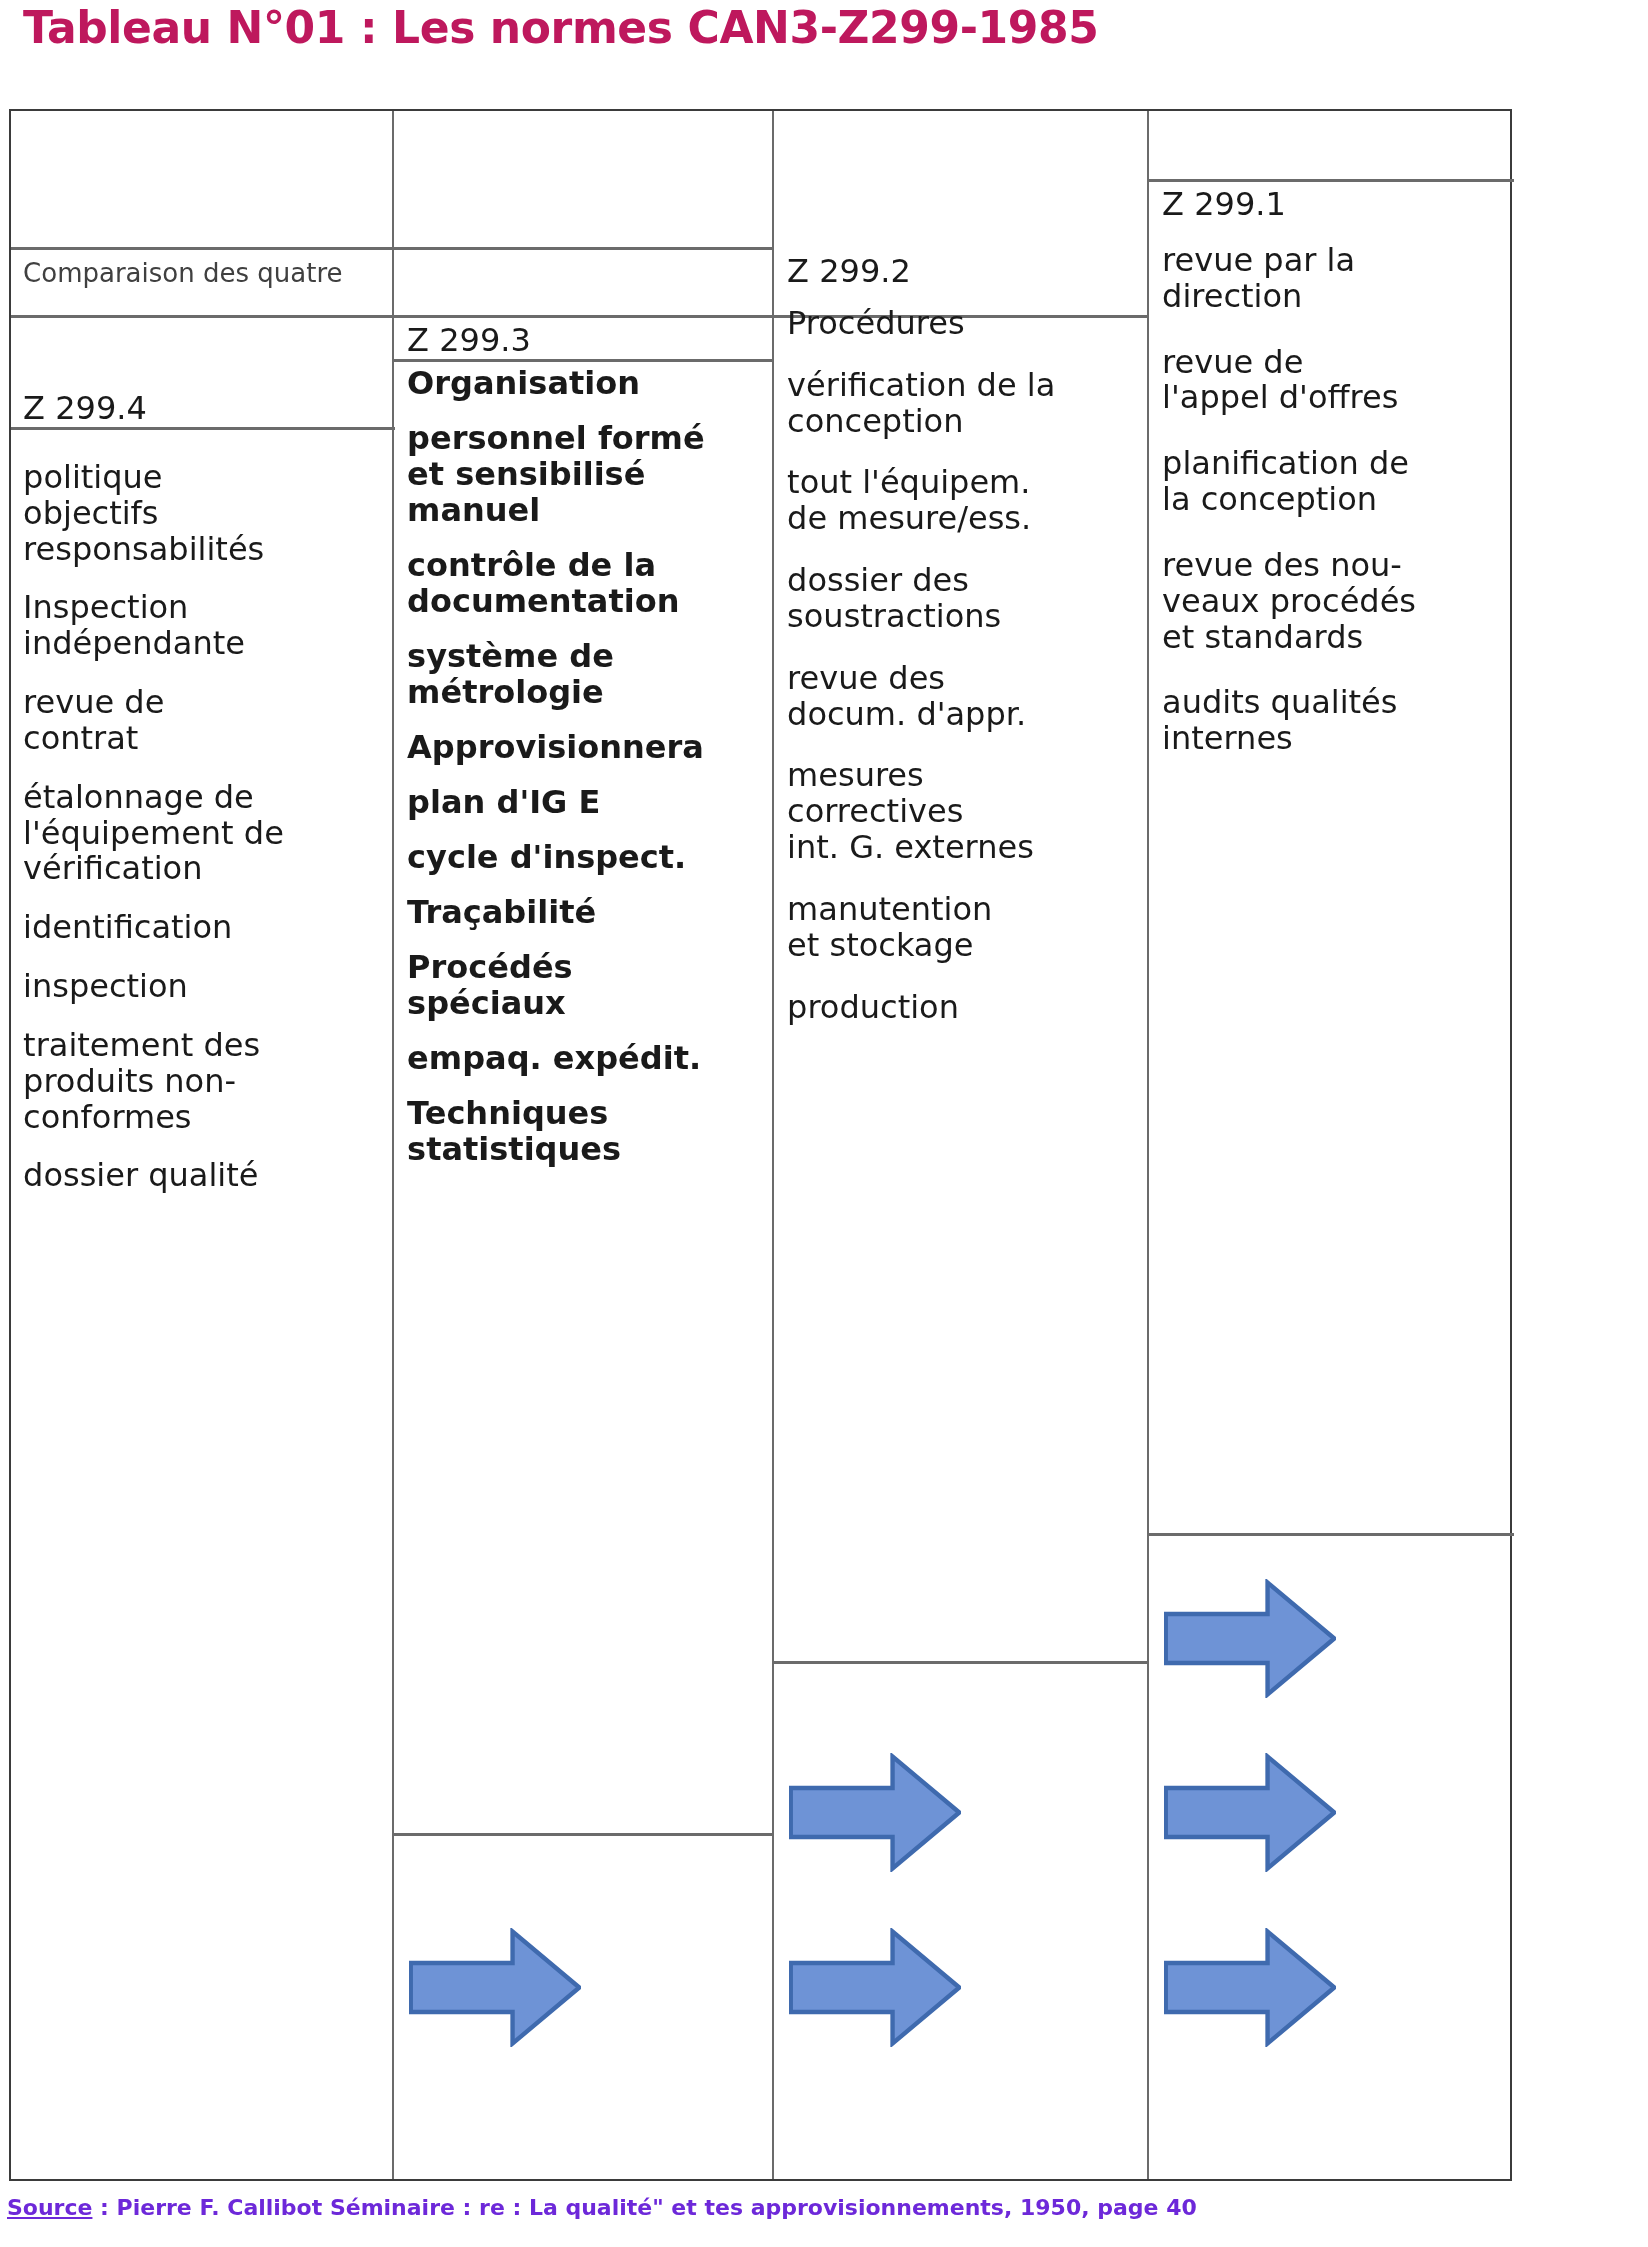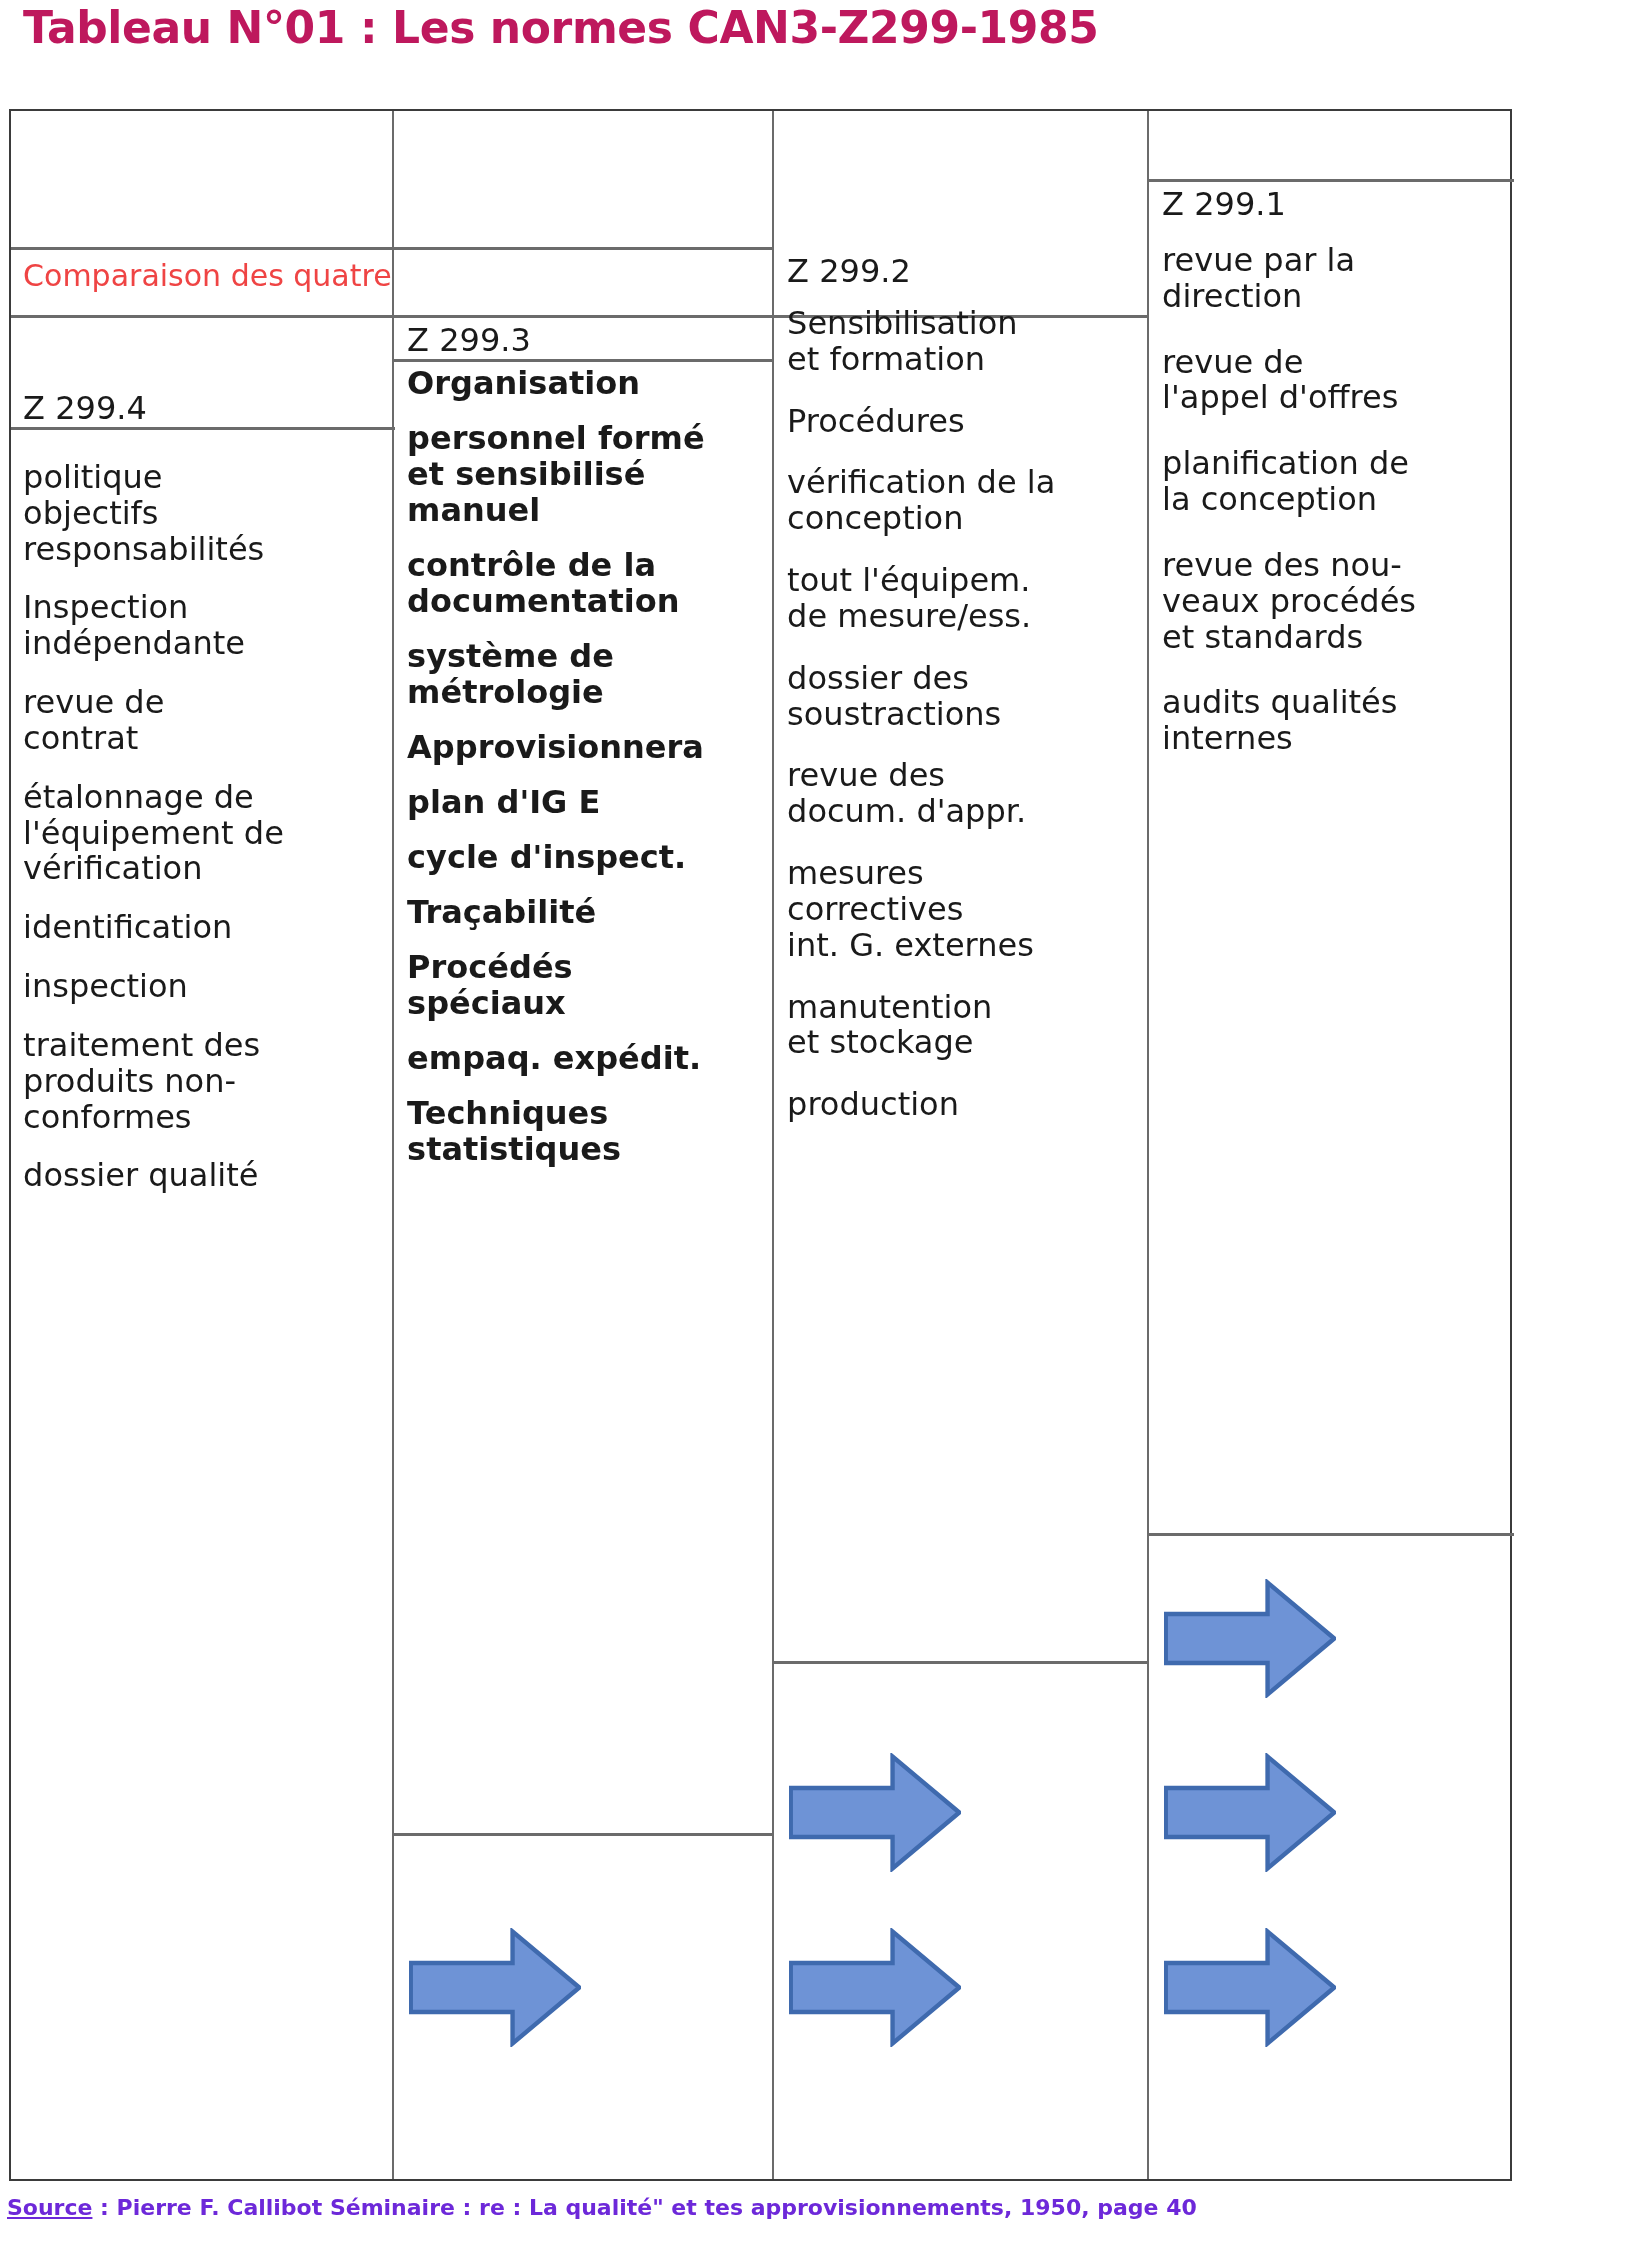--- a/index.html
+++ b/index.html
@@ -110,22 +110,22 @@
   
   .c2 .entry { margin-bottom: 19.3px; }
   .c3 .entry { margin-bottom: 26px; }
   .c4 .entry { margin-bottom: 30px; }
 
   
   .banner {
     position: absolute;
     left: 12.3px;
     top: 147px;
-    font-size: 30px;
-    color: #ef4444;
+    font-size: 26px;
+    color: #404040;
     white-space: nowrap;
   }
 
   
   .arrow {
     position: absolute;
     width: 172px;
     height: 119px;
   }
   .arrow svg { display: block; width: 100%; height: 100%; }
@@ -250,24 +250,20 @@
           <span class="ln">Techniques</span>
           <span class="ln">statistiques</span>
         </div>
       </div>
   </div>
 
   <div class="col c3">
     <div class="col-head">Z 299.2</div>
     <div class="col-body">
         <div class="entry">
-          <span class="ln">Sensibilisation</span>
-          <span class="ln">et formation</span>
-        </div>
-        <div class="entry">
           <span class="ln">Procédures</span>
         </div>
         <div class="entry">
           <span class="ln">vérification de la</span>
           <span class="ln">conception</span>
         </div>
         <div class="entry">
           <span class="ln">tout l'équipem.</span>
           <span class="ln">de mesure/ess.</span>
         </div>

